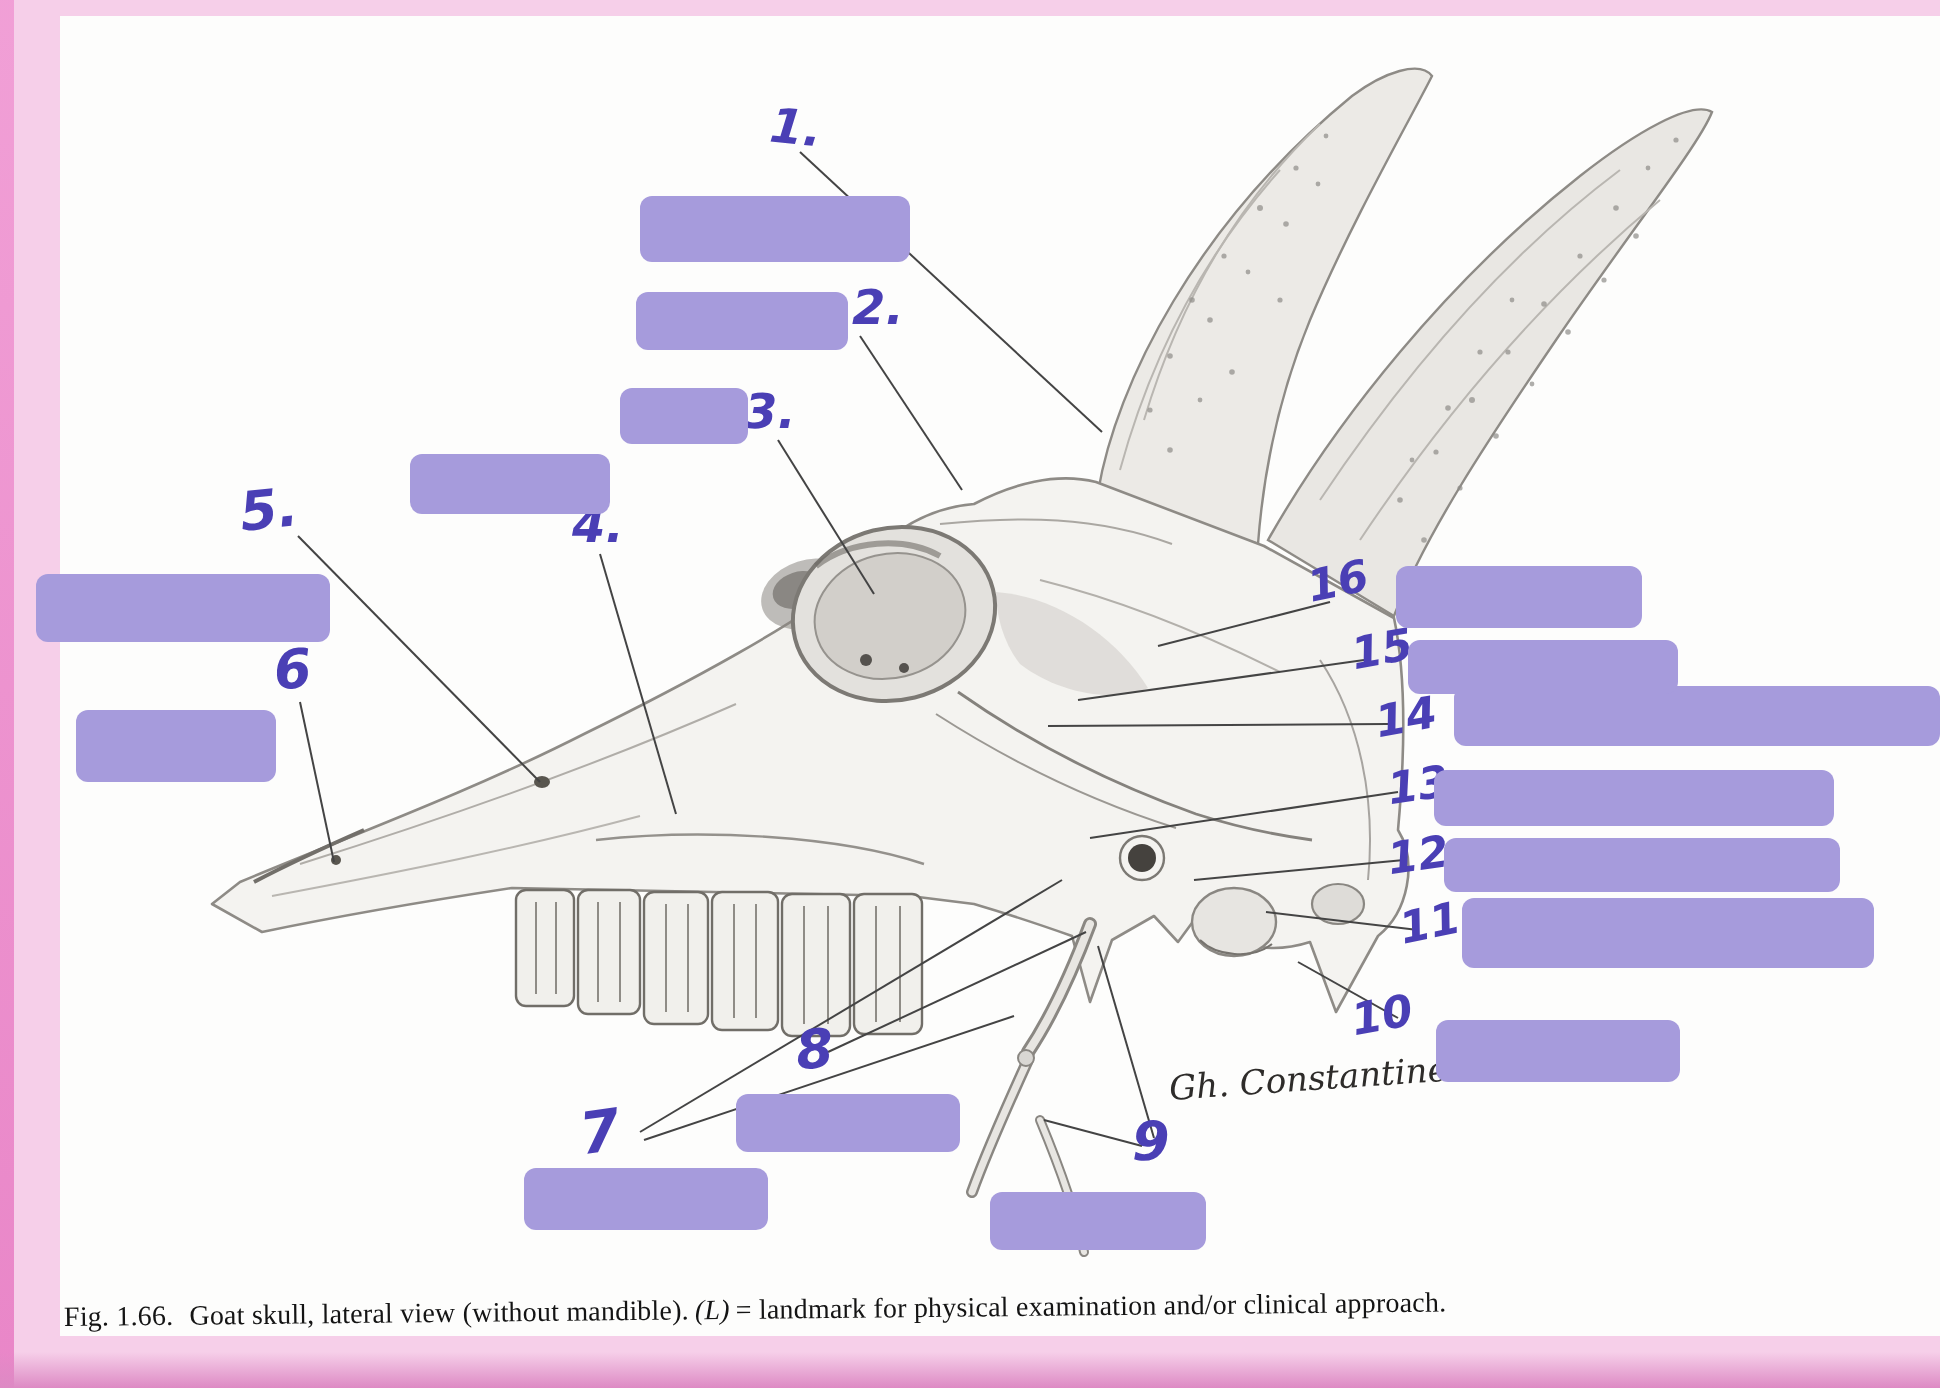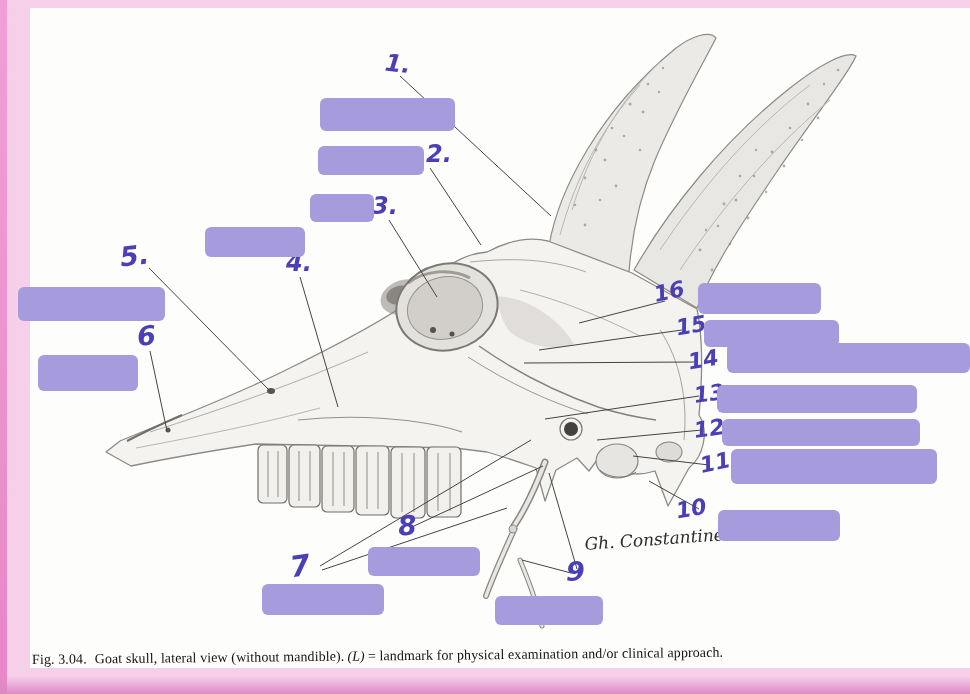--- a/index.html
+++ b/index.html
@@ -217,16 +217,16 @@
 <div class="occ" style="left:495px;top:596px;width:108px;height:29px"></div>
 <div class="occ" style="left:718px;top:510px;width:122px;height:31px"></div>
 <div class="occ" style="left:731px;top:449px;width:206px;height:35px"></div>
 <div class="occ" style="left:722px;top:419px;width:198px;height:27px"></div>
 <div class="occ" style="left:717px;top:385px;width:200px;height:28px"></div>
 <div class="occ" style="left:727px;top:343px;width:243px;height:30px"></div>
 <div class="occ" style="left:704px;top:320px;width:135px;height:27px"></div>
 <div class="occ" style="left:698px;top:283px;width:123px;height:31px"></div>
 
 <div class="caption">
-  <span class="pre">Fig. 3.04.</span><span class="body">Goat skull, lateral view (without mandible).</span><span class="sym">(L)</span><span class="note">= landmark for physical examination and/or clinical approach.</span>
+  <span class="pre">Fig. 1.66.</span><span class="body">Goat skull, lateral view (without mandible).</span><span class="sym">(L)</span><span class="note">= landmark for physical examination and/or clinical approach.</span>
 </div>
 
 <div class="accent-bottom"></div>
 
 </body></html>

